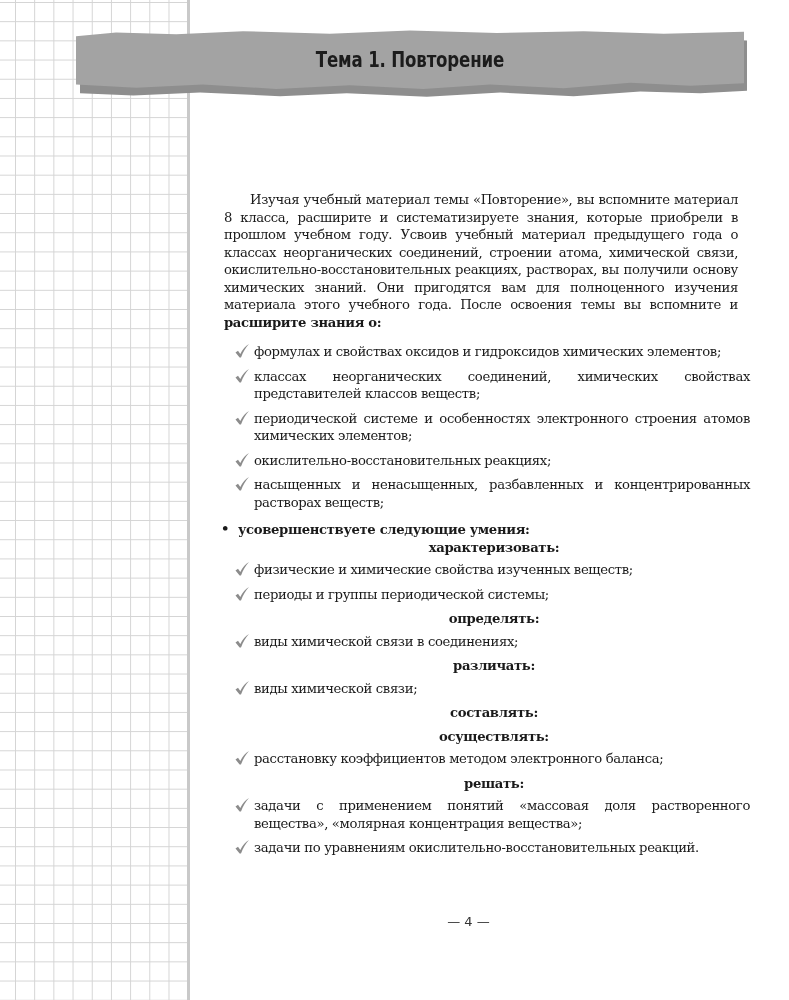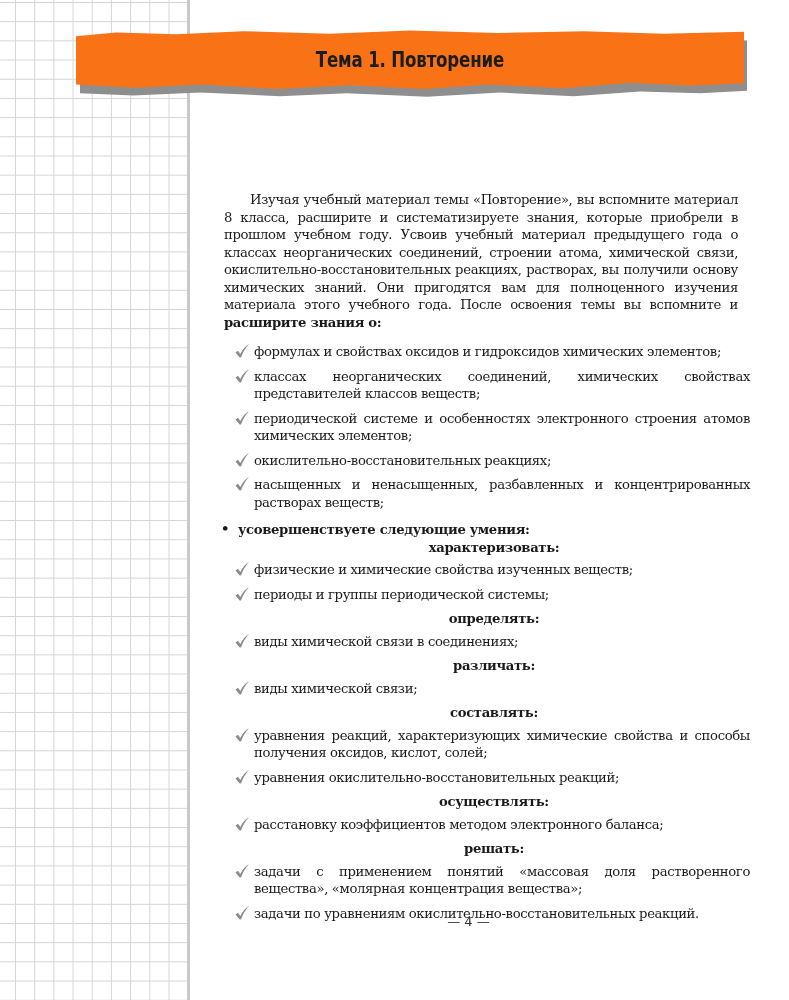--- a/index.html
+++ b/index.html
@@ -22,21 +22,21 @@
     position:absolute; left:187px; top:0; width:3px; height:1000px; background:#c9c9c9;
   }
   .banner-wrap { position:absolute; left:76px; top:30px; width:675px; height:70px; }
   .banner-shadow {
     position:absolute; left:4px; top:8px; width:667px; height:60px;
     background:#8e8e8e;
     clip-path: polygon(0% 6%, 8% 2%, 20% 5%, 35% 1%, 52% 4%, 68% 1%, 82% 5%, 95% 2%, 100% 4%, 100% 88%, 93% 92%, 84% 89%, 74% 97%, 63% 91%, 52% 98%, 40% 92%, 30% 97%, 18% 91%, 8% 96%, 0% 92%);
   }
   .banner {
     position:absolute; left:0; top:0; width:668px; height:62px;
-    background:#f97316;
+    background:#a3a3a3;
     clip-path: polygon(0% 10%, 6% 4%, 15% 7%, 25% 2%, 38% 6%, 50% 1%, 63% 5%, 76% 2%, 88% 6%, 100% 3%, 100% 86%, 92% 90%, 83% 85%, 73% 94%, 62% 88%, 52% 95%, 41% 89%, 30% 95%, 19% 88%, 9% 93%, 0% 88%);
     display:flex; align-items:center; justify-content:center;
   }
   .banner-title {
     font-family:"DejaVu Sans Condensed","DejaVu Sans","Liberation Sans",sans-serif;
     font-weight:bold; font-size:21px; color:#1c1c1c; letter-spacing:-0.2px;
     transform:scaleX(0.88); margin-top:-2px;
   }
   .content {
     position:absolute; left:212px; top:179px; width:538px;
@@ -117,28 +117,20 @@
             <path d="M1.5 9.5 L4 7.8 L6.3 11 C8.5 6.5 11.5 3 15 1 C11.8 4.5 9 9 7 14.5 L5.6 14.5 Z" fill="#8c8c8c"></path>
           </svg><span>виды химической связи в соединениях;</span></li>
       </ul>
       <div class="sub">различать:</div>
       <ul class="check-list">
         <li><svg viewBox="0 0 16 16" class="check">
             <path d="M1.5 9.5 L4 7.8 L6.3 11 C8.5 6.5 11.5 3 15 1 C11.8 4.5 9 9 7 14.5 L5.6 14.5 Z" fill="#8c8c8c"></path>
           </svg><span>виды химической связи;</span></li>
       </ul>
       <div class="sub">составлять:</div>
-      <ul class="check-list">
-        <li><svg viewBox="0 0 16 16" class="check">
-            <path d="M1.5 9.5 L4 7.8 L6.3 11 C8.5 6.5 11.5 3 15 1 C11.8 4.5 9 9 7 14.5 L5.6 14.5 Z" fill="#8c8c8c"></path>
-          </svg><span>уравнения реакций, характеризующих химические свойства и способы получения оксидов, кислот, солей;</span></li>
-        <li><svg viewBox="0 0 16 16" class="check">
-            <path d="M1.5 9.5 L4 7.8 L6.3 11 C8.5 6.5 11.5 3 15 1 C11.8 4.5 9 9 7 14.5 L5.6 14.5 Z" fill="#8c8c8c"></path>
-          </svg><span>уравнения окислительно-восстановительных реакций;</span></li>
-      </ul>
       <div class="sub">осуществлять:</div>
       <ul class="check-list">
         <li><svg viewBox="0 0 16 16" class="check">
             <path d="M1.5 9.5 L4 7.8 L6.3 11 C8.5 6.5 11.5 3 15 1 C11.8 4.5 9 9 7 14.5 L5.6 14.5 Z" fill="#8c8c8c"></path>
           </svg><span>расстановку коэффициентов методом электронного баланса;</span></li>
       </ul>
       <div class="sub">решать:</div>
       <ul class="check-list">
         <li><svg viewBox="0 0 16 16" class="check">
             <path d="M1.5 9.5 L4 7.8 L6.3 11 C8.5 6.5 11.5 3 15 1 C11.8 4.5 9 9 7 14.5 L5.6 14.5 Z" fill="#8c8c8c"></path>

